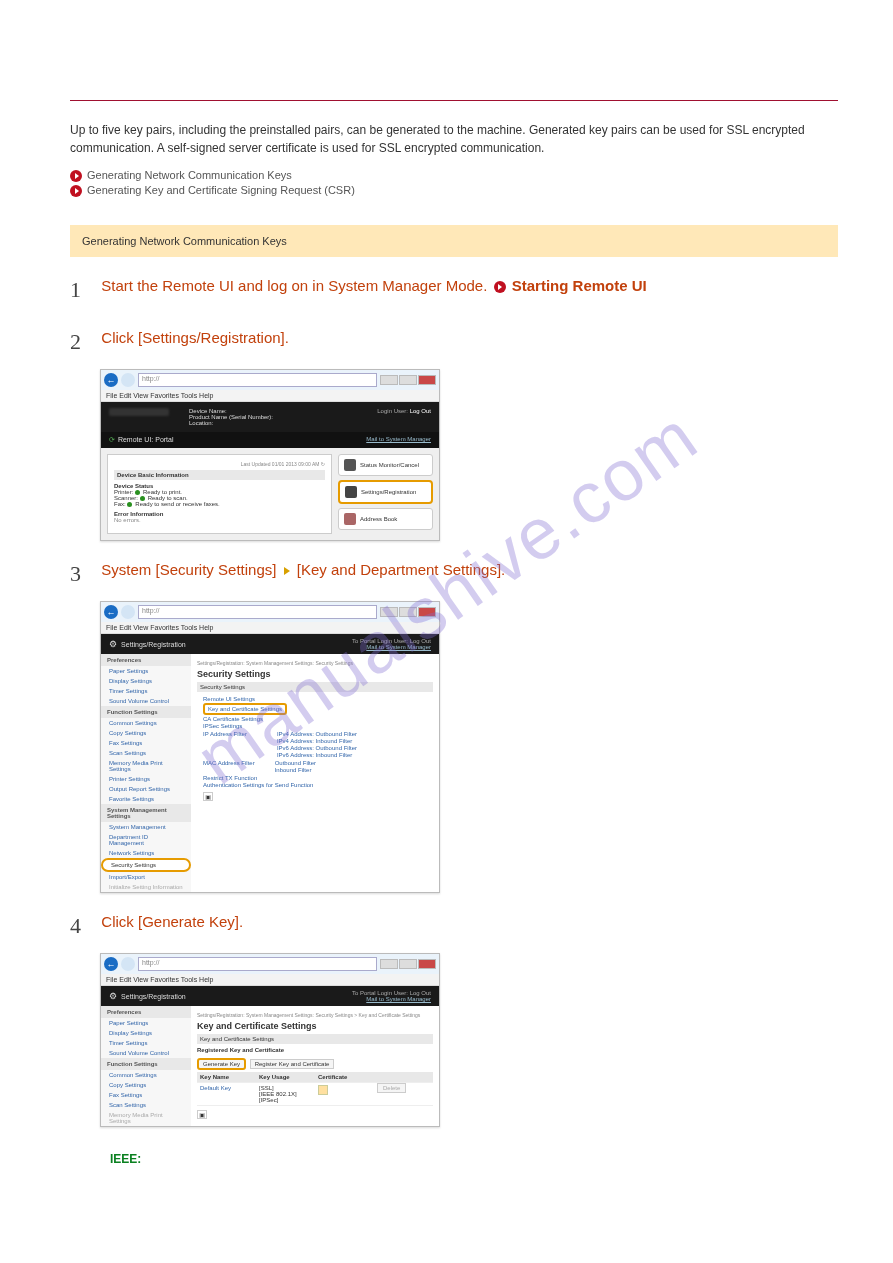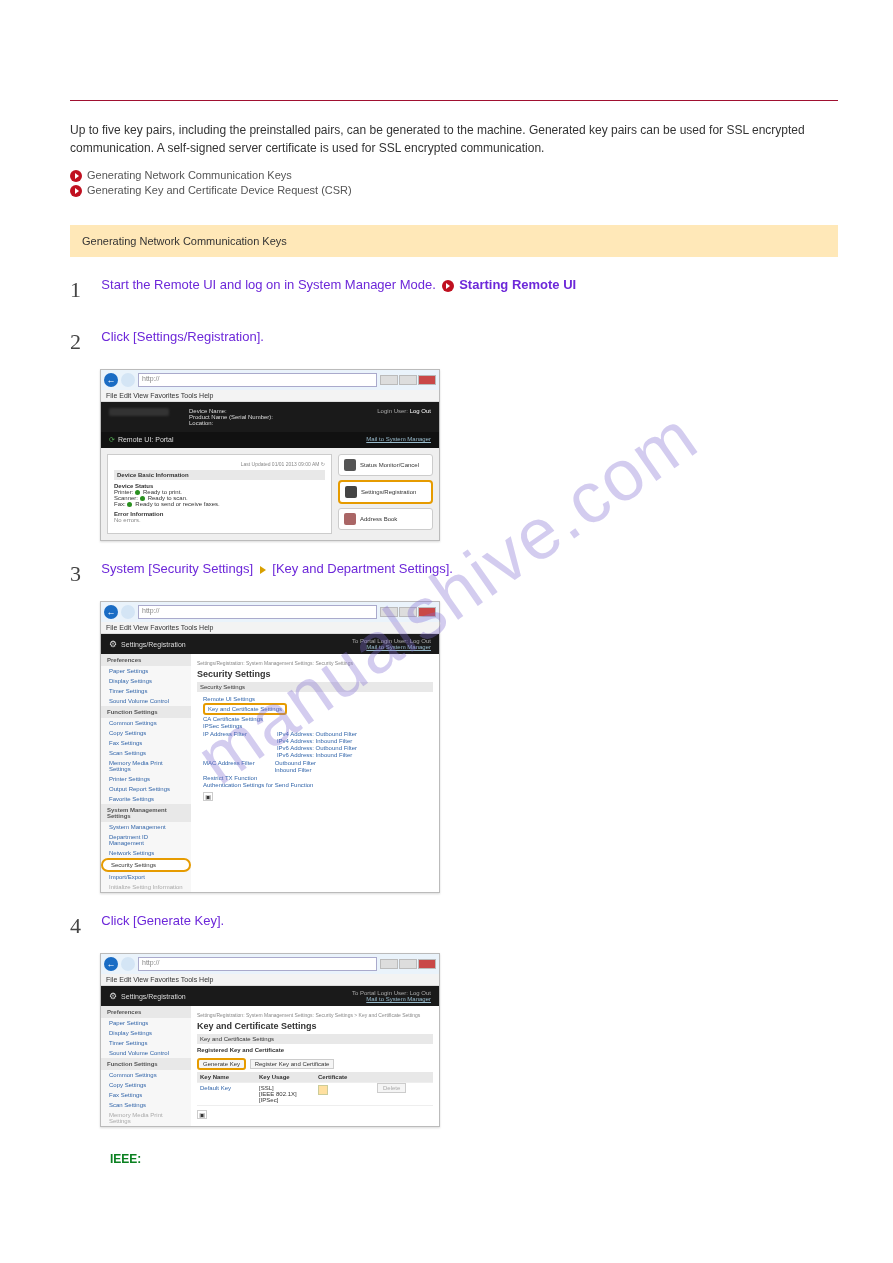--- a/index.html
+++ b/index.html
@@ -52,21 +52,21 @@
   padding: 10px 12px;
   margin: 28px 0 12px 0;
   font-size: 11px;
 }
 .step-num {
   font-family: Georgia, serif;
   font-size: 22px; color: #444;
   display:inline-block; width: 28px; vertical-align: top;
   margin-bottom: 6px;
 }
-.step-text { display:inline; font-size:13px; color:#6d28d9; }
+.step-text { display:inline; font-size:15px; color:#c2410c; }
 .step-block { margin-top: 20px; margin-bottom: 8px; }
 .inline-bullet {
   display:inline-block; width:12px; height:12px; border-radius:50%;
   background:#c01020; vertical-align:middle; position:relative; margin:0 2px;
 }
 .inline-bullet::after {
   content:""; position:absolute; top:3px; left:4px;
   border-left:4px solid #fff; border-top:3px solid transparent; border-bottom:3px solid transparent;
 }
 .small-arrow {
@@ -123,21 +123,21 @@
 <hr class="red-rule">
 
 <div class="body-text">Up to five key pairs, including the preinstalled pairs, can be generated to the machine. Generated key pairs can be used for SSL encrypted communication. A self-signed server certificate is used for SSL encrypted communication.</div>
 
 <div class="bullet-row">
   <span class="bullet-icon"></span>
   <span class="bullet-text">Generating Network Communication Keys</span>
 </div>
 <div class="bullet-row">
   <span class="bullet-icon"></span>
-  <span class="bullet-text">Generating Key and Certificate Device Request (CSR)</span>
+  <span class="bullet-text">Generating Key and Certificate Signing Request (CSR)</span>
 </div>
 
 <div class="note-banner">Generating Network Communication Keys</div>
 
 <div class="step-block">
   <span class="step-num">1</span>
   <span class="step-text">
     <span>Start the Remote UI and log on in System Manager Mode.</span>
     <span class="inline-bullet"></span>
     <b>Starting Remote UI</b>

